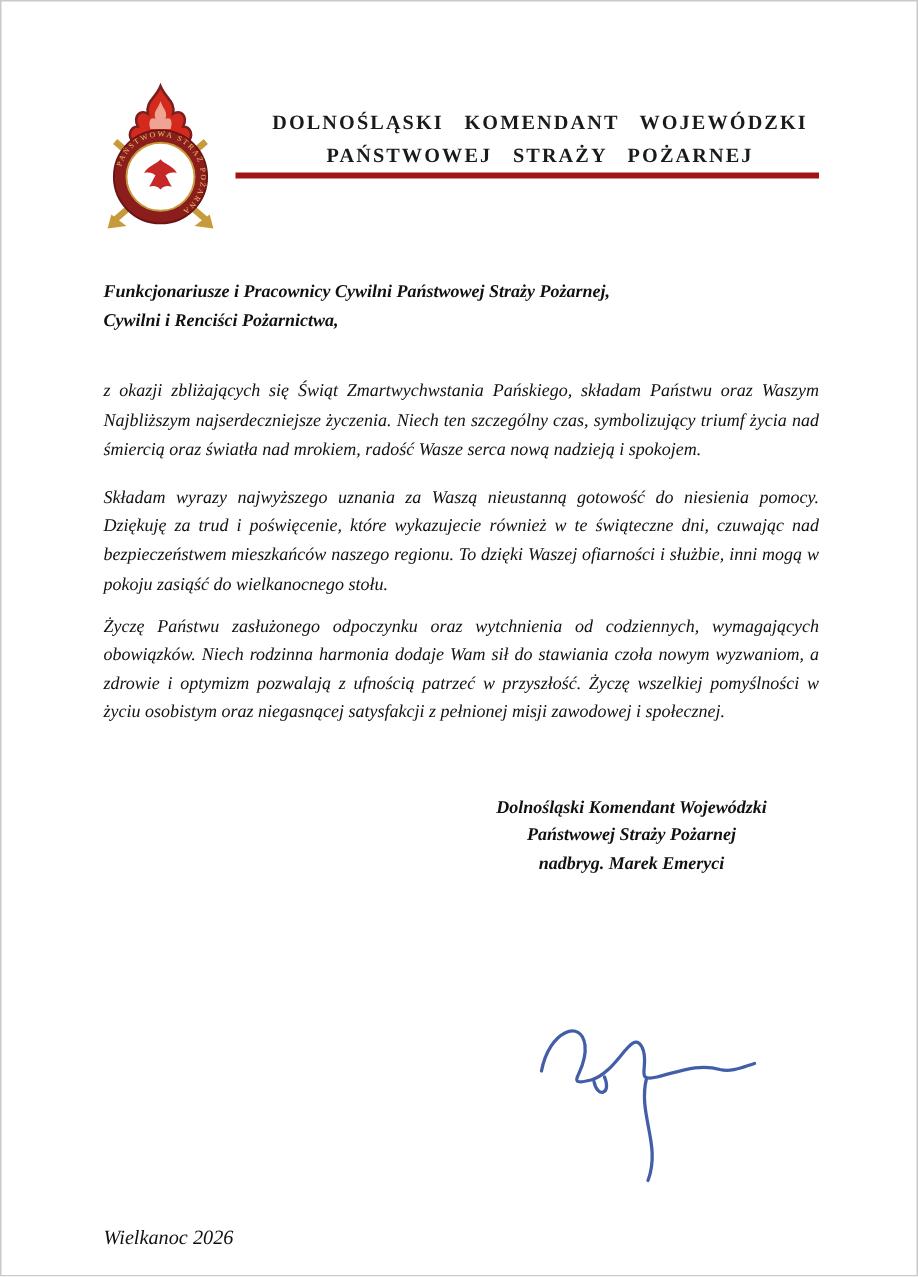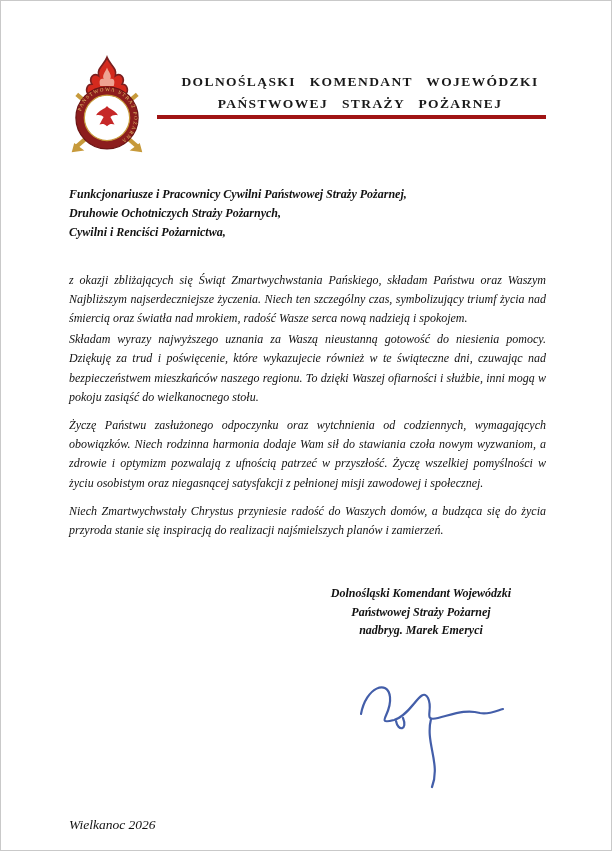--- a/index.html
+++ b/index.html
@@ -26,21 +26,21 @@
   }
   
   .content{
     position:absolute;left:68px;top:184px;width:477px;
     font-style:italic;font-size:12px;line-height:19.2px;
   }
   .salutation{font-weight:700;}
   .salutation div{white-space:nowrap;}
   .para{text-align:justify;margin:0;}
   .p1{margin-top:28px;}
-  .p2{margin-top:2px;}
+  .p2{margin-top:13px;}
   .p3{margin-top:9px;}
   .p4{margin-top:9px;}
   .sig-block{
     margin-top:44px;margin-left:auto;width:250px;
     text-align:center;font-weight:700;line-height:18.5px;
     white-space:nowrap;
   }
   .sig-scribble{position:absolute;left:335px;top:668px;width:190px;height:120px;pointer-events:none;}
   .date-line{
     position:absolute;left:68px;top:816px;
@@ -82,28 +82,26 @@
     <div>DOLNOŚLĄSKI KOMENDANT WOJEWÓDZKI</div>
     <div>PAŃSTWOWEJ STRAŻY POŻARNEJ</div>
   </div>
 
   <div class="red-rule"></div>
 
   <div class="content">
 
     <div class="salutation">
       <div>Funkcjonariusze i Pracownicy Cywilni Państwowej Straży Pożarnej,</div>
-      <div>Druhowie Ochotniczych Straży Pożarnych,</div>
       <div>Cywilni i Renciści Pożarnictwa,</div>
     </div>
 
     <p class="para p1">z okazji zbliżających się Świąt Zmartwychwstania Pańskiego, składam Państwu oraz Waszym Najbliższym najserdeczniejsze życzenia. Niech ten szczególny czas, symbolizujący triumf życia nad śmiercią oraz światła nad mrokiem, radość Wasze serca nową nadzieją i spokojem.</p>
     <p class="para p2">Składam wyrazy najwyższego uznania za Waszą nieustanną gotowość do niesienia pomocy. Dziękuję za trud i poświęcenie, które wykazujecie również w te świąteczne dni, czuwając nad bezpieczeństwem mieszkańców naszego regionu. To dzięki Waszej ofiarności i służbie, inni mogą w pokoju zasiąść do wielkanocnego stołu.</p>
     <p class="para p3">Życzę Państwu zasłużonego odpoczynku oraz wytchnienia od codziennych, wymagających obowiązków. Niech rodzinna harmonia dodaje Wam sił do stawiania czoła nowym wyzwaniom, a zdrowie i optymizm pozwalają z ufnością patrzeć w przyszłość. Życzę wszelkiej pomyślności w życiu osobistym oraz niegasnącej satysfakcji z pełnionej misji zawodowej i społecznej.</p>
-    <p class="para p4">Niech Zmartwychwstały Chrystus przyniesie radość do Waszych domów, a budząca się do życia przyroda stanie się inspiracją do realizacji najśmielszych planów i zamierzeń.</p>
 
     <div class="sig-block">
       <div>Dolnośląski Komendant Wojewódzki</div>
       <div>Państwowej Straży Pożarnej</div>
       <div>nadbryg. Marek Emeryci</div>
     </div>
   </div>
 
   <svg class="sig-scribble" viewBox="0 0 190 120">
     <g fill="none" stroke="#2f4da0" stroke-width="2.2" stroke-linecap="round" opacity="0.9">

